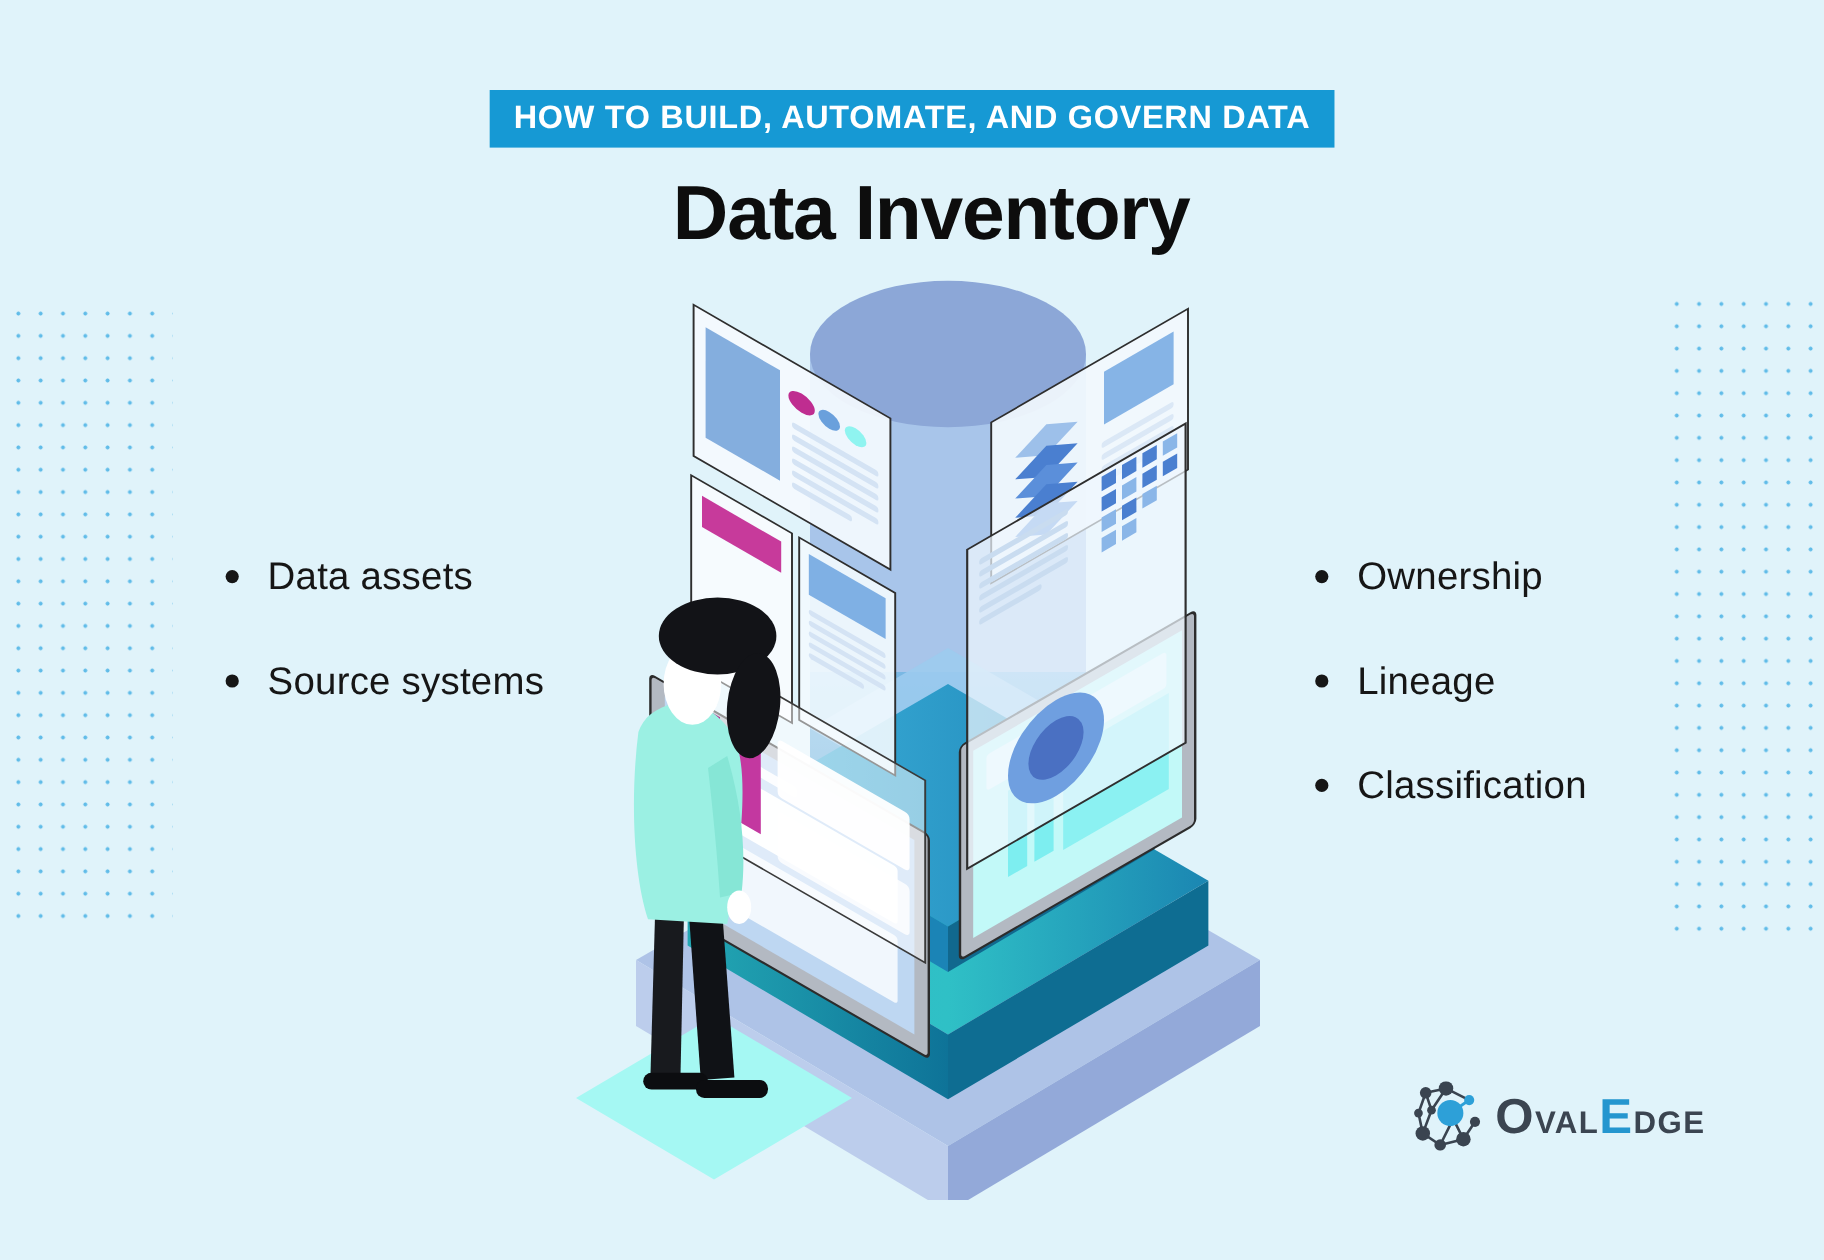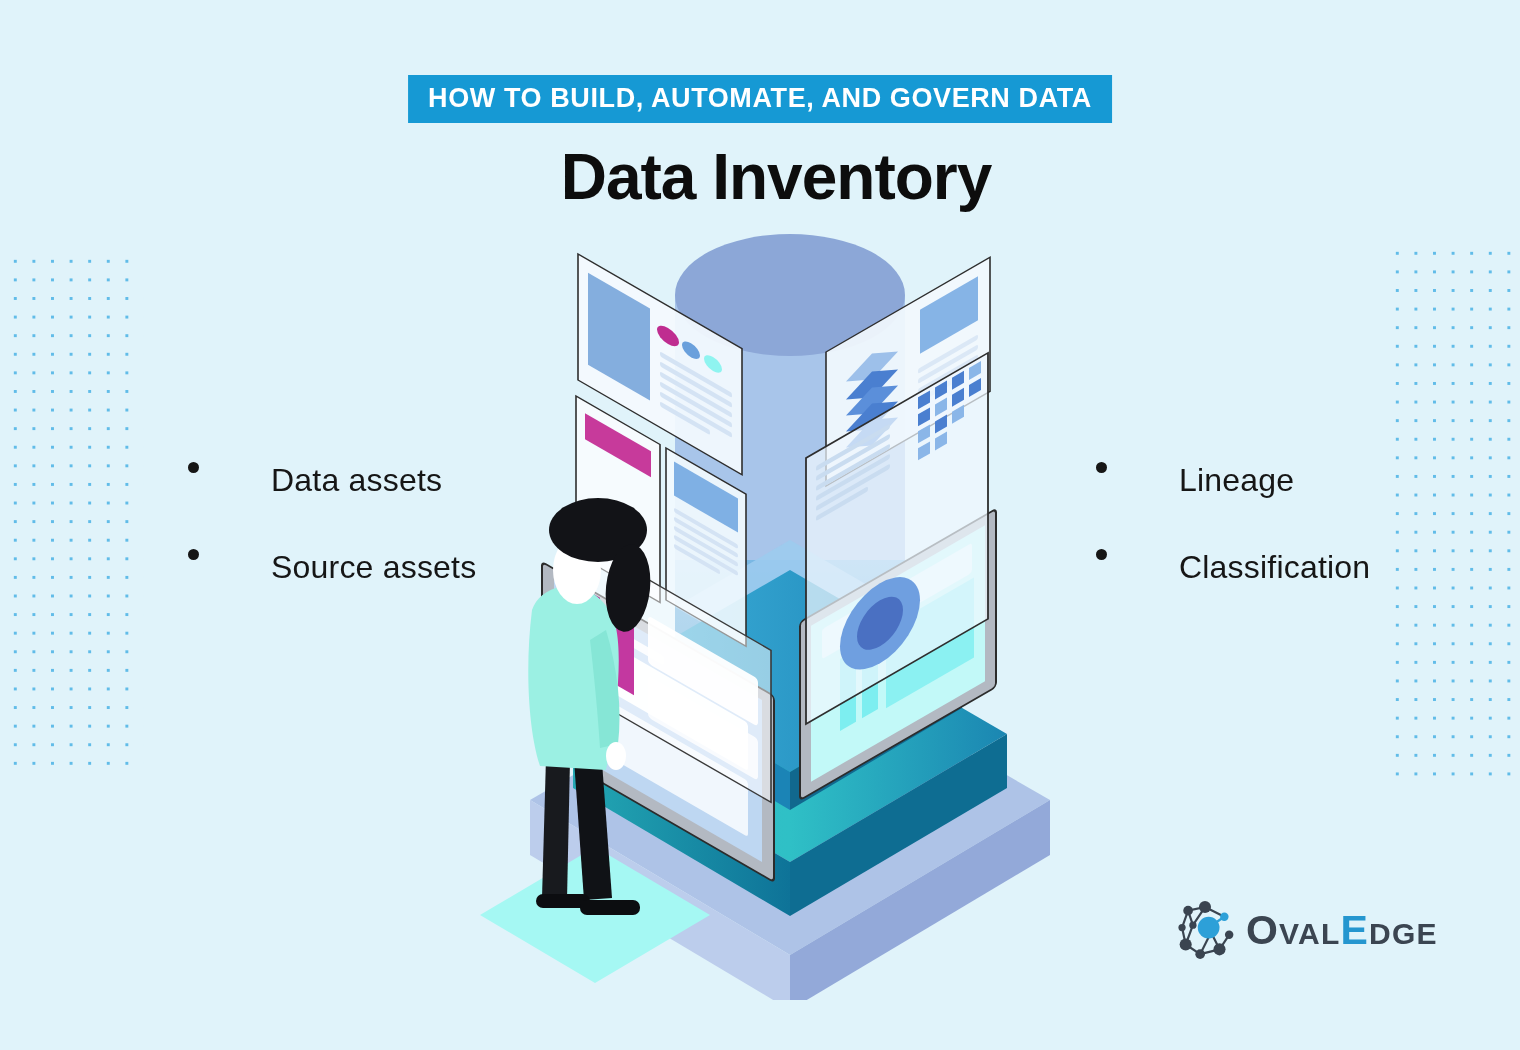--- a/index.html
+++ b/index.html
@@ -27,62 +27,66 @@
   .title{
     position:absolute;top:124px;left:0;width:100%;margin:16px;
     text-align:center;color:#0d0d0d;
     font-size:64px;font-weight:bold;letter-spacing:-1px;
   }
 
   .bullets{position:absolute;list-style:none;margin:0;padding:0;}
   .bullets.left{left:188px;top:462px;}
   .bullets.right{left:1096px;top:462px;}
   .bullets li{
-    display:flex;align-items:flex-start;margin-bottom:50px;
-    font-size:32px;color:#161616;letter-spacing:.2px;gap:48px;
+    display:flex;align-items:center;margin-bottom:50px;
+    font-size:32px;color:#161616;letter-spacing:.2px;
   }
   .bullets .dot{
     width:11px;height:11px;border-radius:50%;
     background:#161616;margin-right:24px;flex:0 0 auto;
   }
 
   .illustration{position:absolute;left:470px;top:210px;width:600px;height:790px;}
 
   .logo{
     position:absolute;left:1176px;top:901px;
     display:flex;align-items:center;gap:12px;
   }
   .logo-text{display:flex;align-items:baseline;color:#3b4551;font-weight:bold;letter-spacing:1.2px;}
   .logo-text .lg{font-size:41px;}
-  .logo-text .sm{font-size:30px;}
+  .logo-text .sm{font-size:26px;}
   .logo-text .accent{color:#2596cf;}
 </style>
 </head>
 <body>
 
 <div class="stage">
 
   <div class="dots left"></div>
   <div class="dots right"></div>
 
   <div class="banner">HOW TO BUILD, AUTOMATE, AND GOVERN DATA</div>
   <h1 class="title">Data Inventory</h1>
 
   <ul class="bullets left">
     <li>
         <span class="dot"></span>
         <span>Data assets</span>
       </li>
     <li>
         <span class="dot"></span>
-        <span>Source assets</span>
+        <span>Source systems</span>
       </li>
   </ul>
 
   <ul class="bullets right">
+    <li>
+        <span class="dot"></span>
+        <span>Ownership</span>
+      </li>
     <li>
         <span class="dot"></span>
         <span>Lineage</span>
       </li>
     <li>
         <span class="dot"></span>
         <span>Classification</span>
       </li>
   </ul>
 

